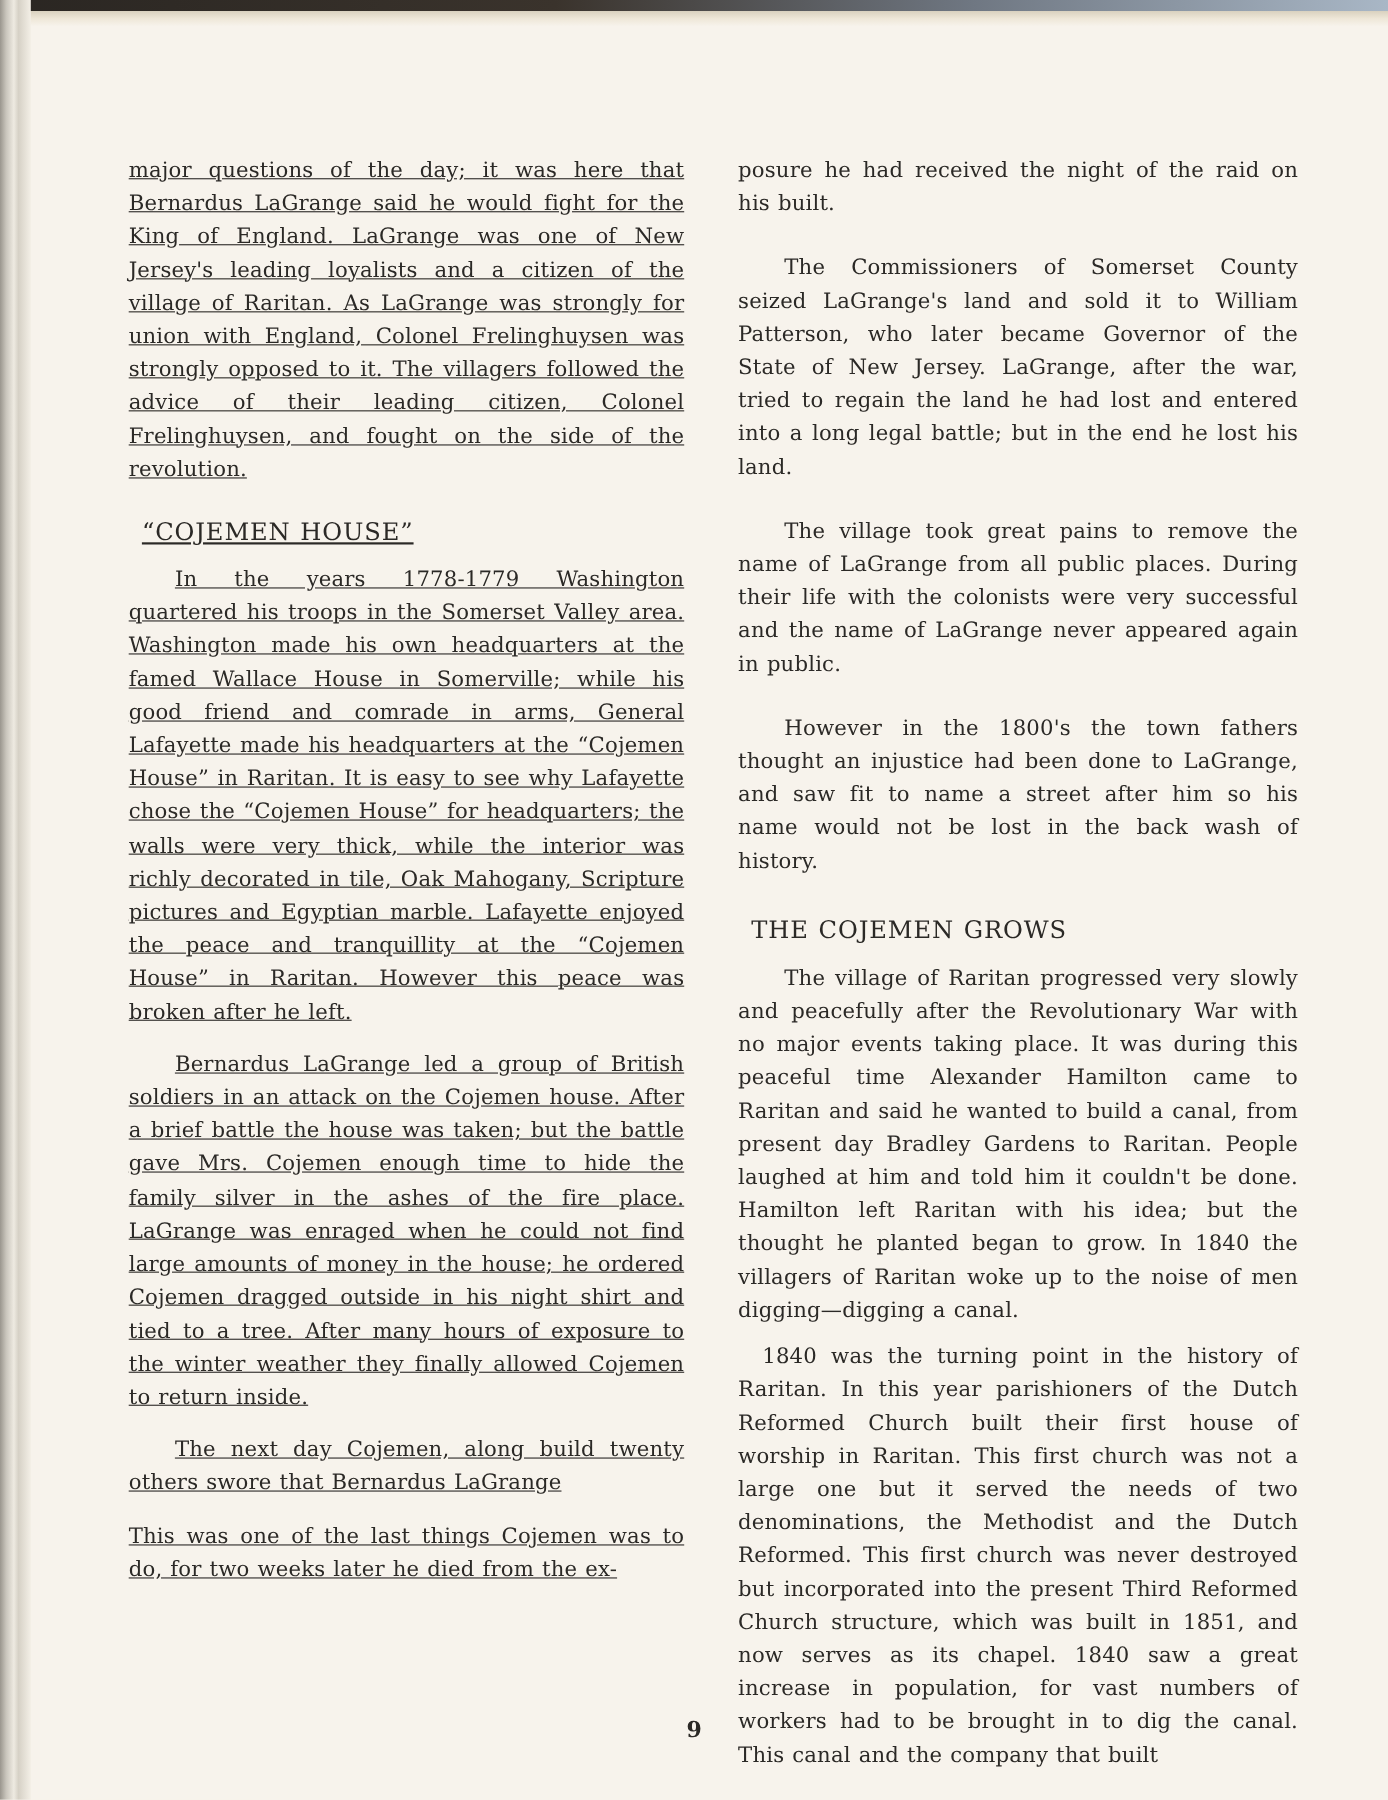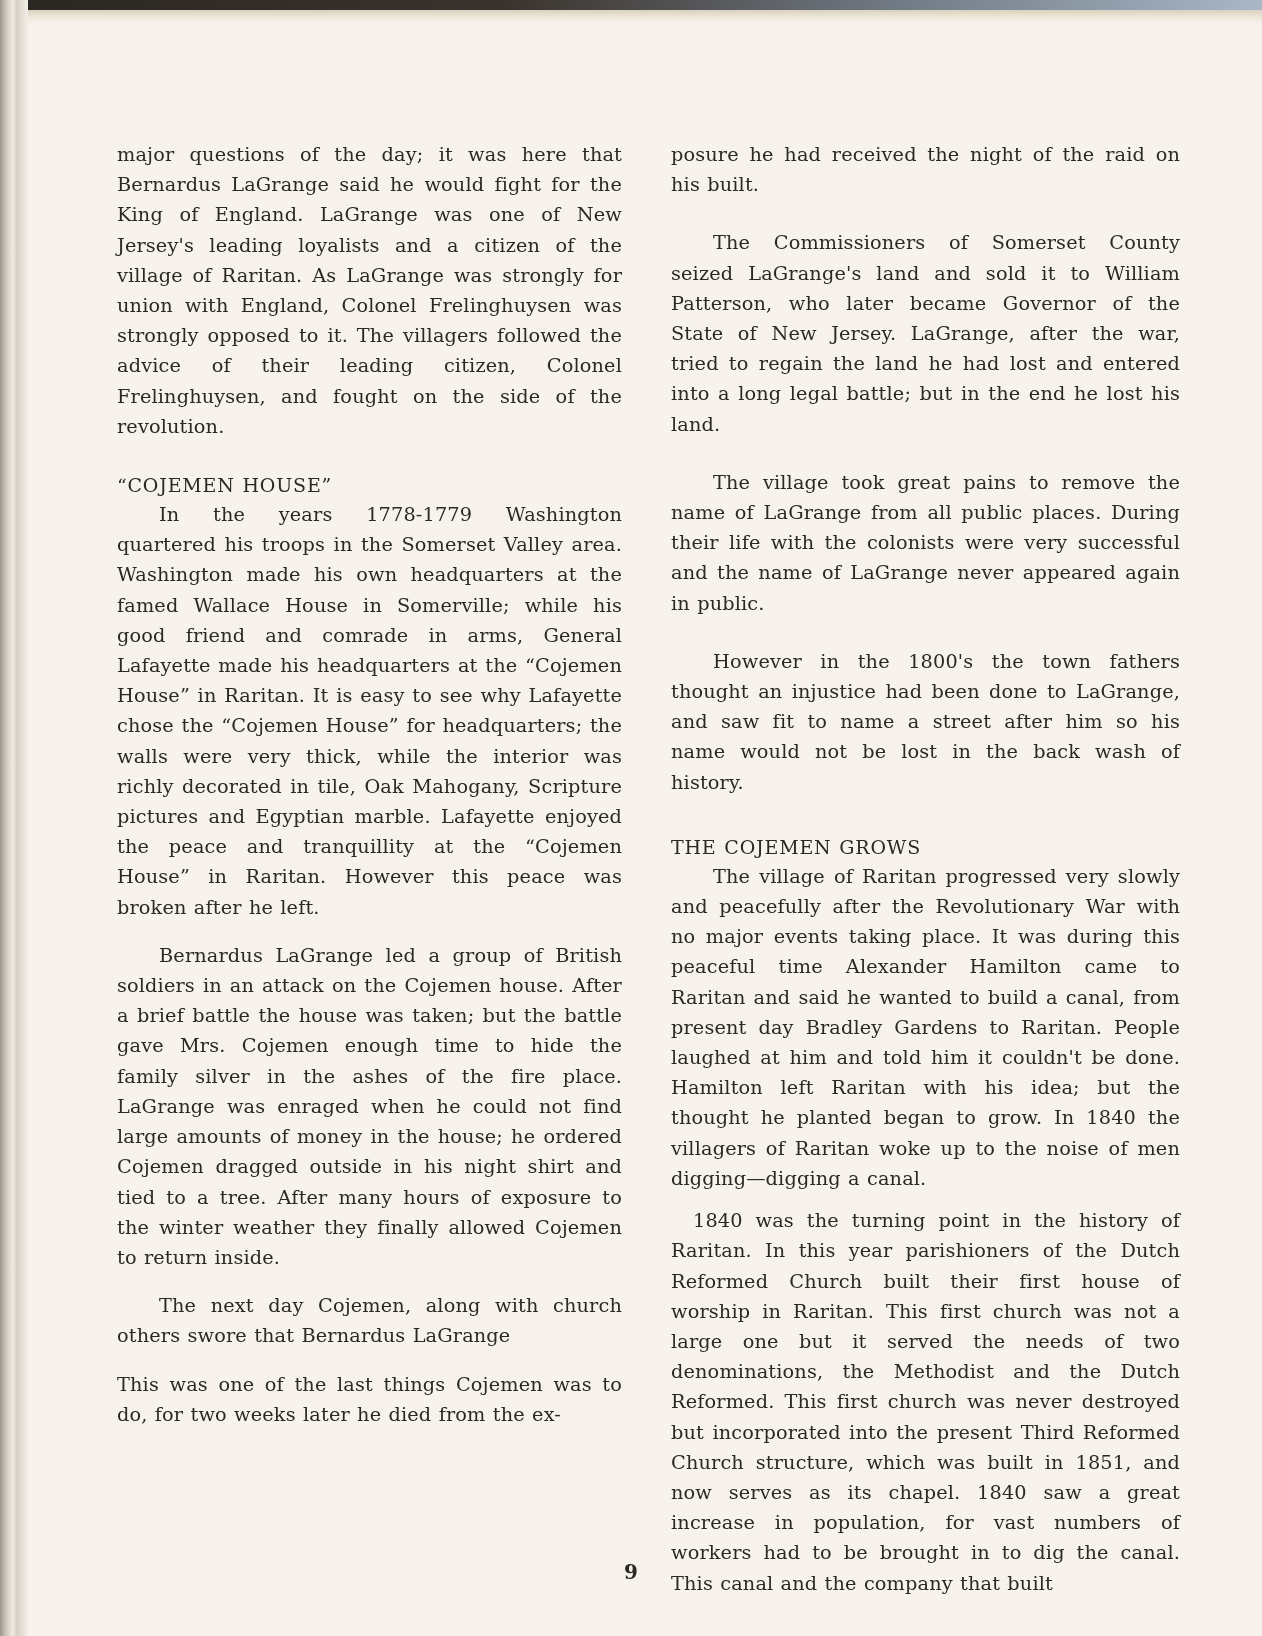--- a/index.html
+++ b/index.html
@@ -24,30 +24,30 @@
   .page-area {
     position: absolute; left: 28px; top: 14px; right: 0; bottom: 0;
     background: #f7f3ec;
   }
   .col {
     position: absolute; top: 140px;
     font-size: 19.3px; line-height: 30.2px;
     text-align: justify; letter-spacing: 0.15px;
     word-spacing: 1px;
   }
-  .col-left { left: 117px; width: 505px; }
+  .col-left { left: 117px; width: 505px; text-decoration: underline; }
   .col-right { left: 671px; width: 509px; }
   .col p { margin: 0; }
   .indent { text-indent: 42px; }
   .gap-s { margin-top: 12px !important; }
   .gap-m { margin-top: 18px !important; }
   .gap-l { margin-top: 28px !important; }
   h2 {
-    font-weight: normal; font-size: 19px; letter-spacing: 0.8px;
-    margin: 0; line-height: 30px;
+    font-weight: normal; font-size: 22px; letter-spacing: 0.8px;
+    margin: 12px; line-height: 30px;
   }
   .quote {
     margin: 0 0 0 42px !important; width: 420px; text-align: justify;
   }
   .page-number {
     position: absolute; left: 0; width: 1262px; top: 1560px;
     text-align: center; font-weight: bold; font-size: 20px;
   }
 </style>
 </head>
@@ -56,21 +56,21 @@
 <div class="topband"></div>
 <div class="page-area"></div>
 <div class="topband-edge"></div>
 <div class="spine"></div>
 
 <div class="col col-left">
   <p>major questions of the day; it was here that Bernardus LaGrange said he would fight for the King of England. LaGrange was one of New Jersey's leading loyalists and a citizen of the village of Raritan. As LaGrange was strongly for union with England, Colonel Frelinghuysen was strongly opposed to it. The villagers followed the advice of their leading citizen, Colonel Frelinghuysen, and fought on the side of the revolution.</p>
   <h2 class="gap-l">“COJEMEN HOUSE”</h2>
   <p class="indent">In the years 1778-1779 Washington quartered his troops in the Somerset Valley area. Washington made his own headquarters at the famed Wallace House in Somerville; while his good friend and comrade in arms, General Lafayette made his headquarters at the “Cojemen House” in Raritan. It is easy to see why Lafayette chose the “Cojemen House” for headquarters; the walls were very thick, while the interior was richly decorated in tile, Oak Mahogany, Scripture pictures and Egyptian marble. Lafayette enjoyed the peace and tranquillity at the “Cojemen House” in Raritan. However this peace was broken after he left.</p>
   <p class="indent gap-m">Bernardus LaGrange led a group of British soldiers in an attack on the Cojemen house. After a brief battle the house was taken; but the battle gave Mrs. Cojemen enough time to hide the family silver in the ashes of the fire place. LaGrange was enraged when he could not find large amounts of money in the house; he ordered Cojemen dragged outside in his night shirt and tied to a tree. After many hours of exposure to the winter weather they finally allowed Cojemen to return inside.</p>
-  <p class="indent gap-m">The next day Cojemen, along with church others swore that Bernardus LaGrange</p>
+  <p class="indent gap-m">The next day Cojemen, along build twenty others swore that Bernardus LaGrange</p>
   <p class="gap-m">This was one of the last things Cojemen was to do, for two weeks later he died from the ex-</p>
 </div>
 
 <div class="col col-right">
   <p>posure he had received the night of the raid on his built.</p>
   <p class="indent gap-l">The Commissioners of Somerset County seized LaGrange's land and sold it to William Patterson, who later became Governor of the State of New Jersey. LaGrange, after the war, tried to regain the land he had lost and entered into a long legal battle; but in the end he lost his land.</p>
   <p class="indent gap-l">The village took great pains to remove the name of LaGrange from all public places. During their life with the colonists were very successful and the name of LaGrange never appeared again in public.</p>
   <p class="indent gap-l">However in the 1800's the town fathers thought an injustice had been done to LaGrange, and saw fit to name a street after him so his name would not be lost in the back wash of history.</p>
   <h2 class="gap-l" style="margin-top:34px !important">THE COJEMEN GROWS</h2>
   <p class="indent">The village of Raritan progressed very slowly and peacefully after the Revolutionary War with no major events taking place. It was during this peaceful time Alexander Hamilton came to Raritan and said he wanted to build a canal, from present day Bradley Gardens to Raritan. People laughed at him and told him it couldn't be done. Hamilton left Raritan with his idea; but the thought he planted began to grow. In 1840 the villagers of Raritan woke up to the noise of men digging—digging a canal.</p>

